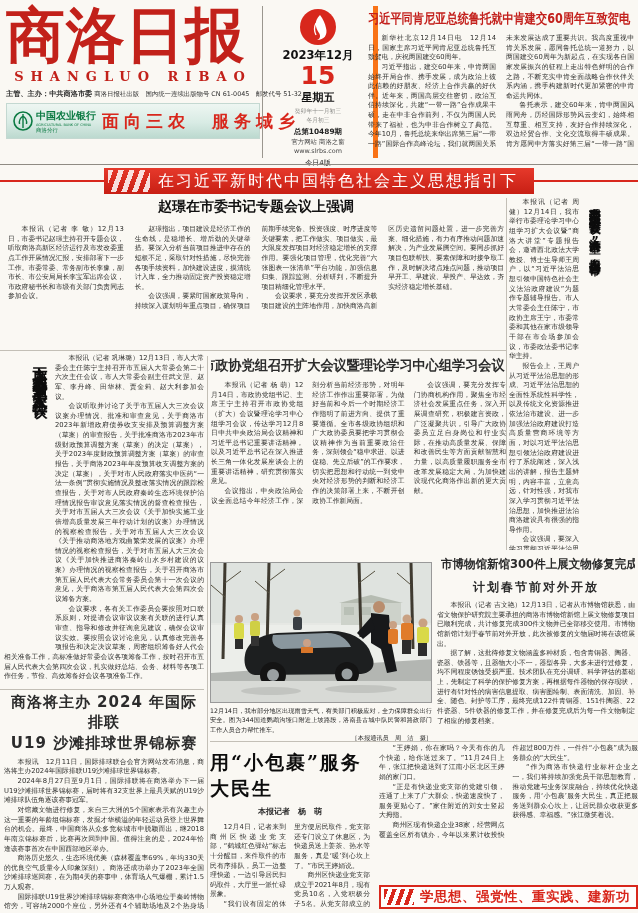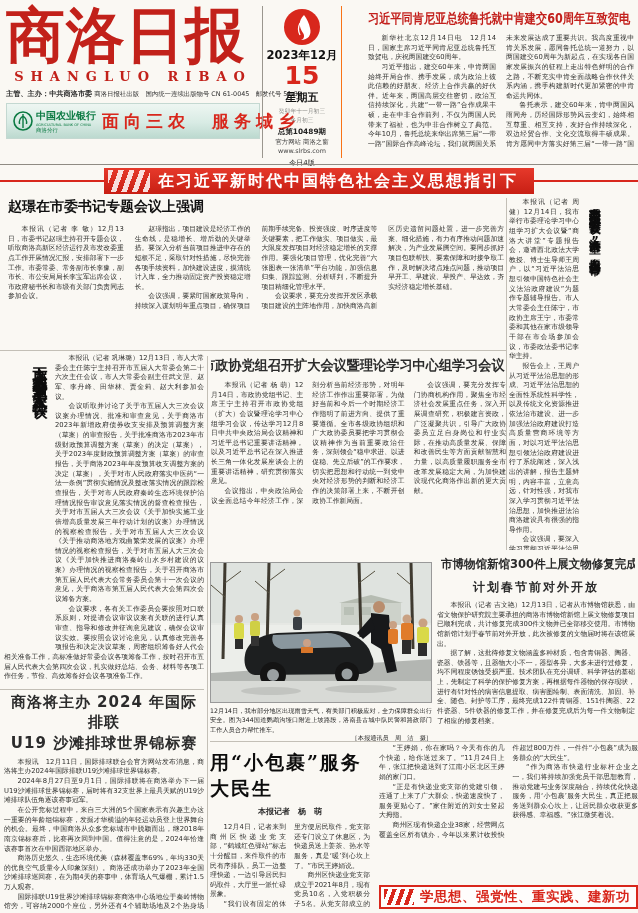--- a/index.html
+++ b/index.html
@@ -31,22 +31,22 @@
   }
   .bank-logo { display:flex; align-items:center; gap:3px; }
   .bank-txt { display:flex; flex-direction:column; }
   .bank-name { color:#0b7a42; font-weight:bold; font-size:10px; white-space:nowrap; font-family:"DejaVu Serif",serif; }
   .bank-en { color:#0b7a42; font-size:3.5px; white-space:nowrap; }
   .bank-branch { color:#0b7a42; font-size:5.5px; }
   .bank-slogan { flex:1; text-align:center; color:#d8271c; font-weight:bold; font-size:17px; letter-spacing:5px; white-space:nowrap; }
 
   
   .date-box {
-    position:absolute; left:262px; top:6px; width:80px; height:152px;
-    border-left:1px solid #9a968e; border-right:1px solid #f97316;
+    position:absolute; left:262px; top:6px; width:116px; height:152px;
+    border-left:1px solid #9a968e; border-right:5px solid #f97316;
     text-align:center; padding-top:3px;
   }
   .db-logo { width:36px; height:36px; border-radius:50%; background:#d8271c; margin:0 auto 3px; position:relative; }
   .db-ym { font-size:11.5px; font-weight:bold; color:#111; }
   .db-day { font-size:25px; font-weight:bold; color:#d8271c; line-height:1.05; }
   .db-week { font-size:11px; font-weight:bold; color:#111; margin-top:1px; }
   .db-lunar { font-size:5.8px; color:#8b8b88; margin-top:2px; line-height:1.5; }
   .db-issue { font-size:7.4px; font-weight:bold; color:#222; margin-top:2px; }
   .db-site { font-size:6.4px; color:#444; margin-top:1px; line-height:1.5; }
   .db-pages { font-size:7px; color:#222; margin-top:1px; }
@@ -60,32 +60,32 @@
   .ta-body { columns:2; column-gap:10px; height:122px; overflow:hidden; }
 
   .hline { position:absolute; background:#8f8b83; height:1px; }
   .vline { position:absolute; background:#c3bfb6; width:1px; }
 
   
   .banner-top { position:absolute; left:0; top:168px; width:638px; height:26px; display:flex; align-items:center; }
   .banner-top .side { flex:1; height:2px; background:#d8271c; }
   .bt-bar {
     height:26px; background:linear-gradient(180deg,#e6392b,#c81f14);
-    color:#fff; font-weight:bold; font-size:16px; letter-spacing:2px;
+    color:#fff; font-weight:normal; font-size:16px; letter-spacing:2px;
     display:flex; align-items:center; padding:0 16px 0 4px; white-space:nowrap;
   }
   .stripes {
     width:42px; height:22px; margin-right:8px;
     background:repeating-linear-gradient(110deg,#fff 0 5px,rgba(255,255,255,0) 5px 10px);
     opacity:.85;
   }
 
   
   .main-story { position:absolute; left:8px; top:198px; width:496px; height:172px; overflow:hidden; }
-  .ms-kicker { text-align:left; font-size:14px; font-weight:600; color:#111; font-family:"DejaVu Serif",serif; }
+  .ms-kicker { text-align:center; font-size:14px; font-weight:600; color:#111; font-family:"DejaVu Serif",serif; }
   .ms-headline { text-align:center; font-size:24px; font-weight:bold; color:#0f0f0f; white-space:nowrap; letter-spacing:0; margin-top:3px; }
   .ms-body { columns:4; column-gap:11px; margin-top:9px; height:104px; overflow:hidden; }
 
   
   .right-article { position:absolute; left:509px; top:198px; width:126px; height:352px; display:flex; overflow:hidden; }
   .ra-body { width:70px; height:100%; overflow:hidden; }
   .ra-headline {
     writing-mode:vertical-rl; text-orientation:upright;
     font-size:11.5px; font-weight:bold; color:#0d0d0d; letter-spacing:1px;
     margin-left:8px; line-height:1.3; height:100%;
@@ -332,21 +332,21 @@
   <div class="hline" style="left:210px; top:741px; width:428px; background:#c3bfb6;"></div>
 
   <div class="volleyball-article">
     <div class="vb-h">
       <div>商洛将主办 2024 年国际排联</div>
       <div>U19 沙滩排球世界锦标赛</div>
     </div>
     <div class="vb-body">
       <p class="np">本报讯　12月11日，国际排球联合会官方网站发布消息，商洛将主办2024年国际排联U19沙滩排球世界锦标赛。</p>
       <p class="np">2024年8月27日至9月1日，国际排联将在商洛举办下一届U19沙滩排球世界锦标赛，届时将有32支世界上最具天赋的U19沙滩排球队伍角逐该赛事冠军。</p>
-      <p class="np">在公开竞标过程中，来自三大洲的5个国家表示有兴趣主办这一重要的年龄组锦标赛，发掘才华横溢的年轻运动员登上世界舞台的机会。最终，中国商洛从众多竞标城市中脱颖而出，继2018年南京锦标赛后，比赛再次回到中国。值得注意的是，2024年恰逢该赛事首次在中国西部地区举办。</p>
+      <p class="np">对馆藏文物进行修复，来自三大洲的5个国家表示有兴趣主办这一重要的年龄组锦标赛，发掘才华横溢的年轻运动员登上世界舞台的机会。最终，中国商洛从众多竞标城市中脱颖而出，继2018年南京锦标赛后，比赛再次回到中国。值得注意的是，2024年恰逢该赛事首次在中国西部地区举办。</p>
       <p class="np">商洛历史悠久，生态环境优美（森林覆盖率69%，年均330天的优良空气质量令人印象深刻）。商洛还成功举办了2023年全国沙滩排球巡回赛，在为期4天的赛事中，体育场人气爆棚，累计1.5万人观赛。</p>
       <p class="np">国际排联U19世界沙滩排球锦标赛商洛中心场地位于秦岭博物馆旁，可容纳2000个座位，另外还有4个辅助场地及2个热身场地，均设有多项配套设施。</p>
 
     </div>
   </div>
 
   <div class="bottom-article">
     <div class="ba-left">
       <div class="ba-headline">用“小包裹”服务大民生</div>
       <div class="ba-byline">本报记者　杨　萌</div>

